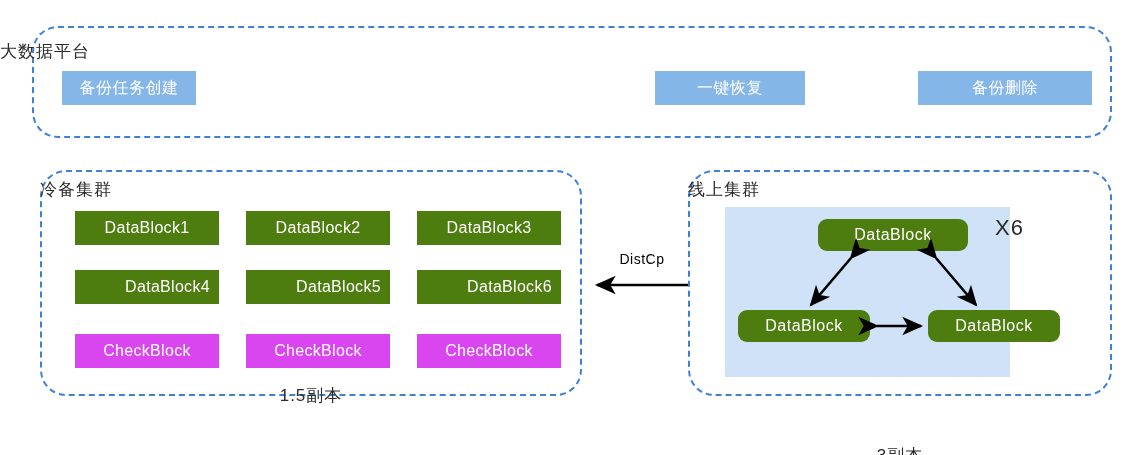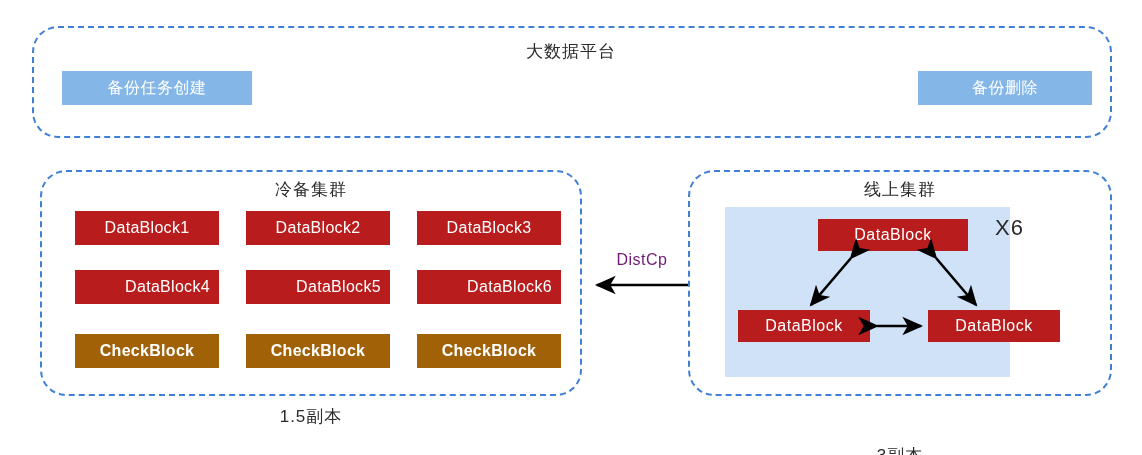--- a/index.html
+++ b/index.html
@@ -40,21 +40,21 @@
     width: 542px; height: 226px;
   }
   #online-box {
     left: 688px; top: 170px;
     width: 424px; height: 226px;
   }
 
   
   .section-title {
     position: absolute;
-    text-align: center;
+    text-align: left;
     font-size: 17px;
     color: #2b2b2b;
     letter-spacing: 1px;
     white-space: nowrap;
   }
   #platform-title { left: 0; top: 40px; width: 1142px; }
   #cold-title     { left: 40px; top: 178px; width: 542px; }
   #online-title   { left: 688px; top: 178px; width: 424px; }
 
   
@@ -62,27 +62,27 @@
     position: absolute;
     display: flex;
     align-items: center;
     justify-content: center;
     color: #ffffff;
     font-size: 16px;
     letter-spacing: 0.5px;
     box-sizing: border-box;
     white-space: nowrap;
   }
-  .chip.blue   { background: #b91c1c; }
-  .chip.orange { background: #a16207; font-weight: bold; }
+  .chip.blue   { background: #4d7c0f; }
+  .chip.orange { background: #d946ef; }
   .chip.mid    { background: #85b6e8; }
 
   
   .plat-btn { height: 34px; top: 71px; font-size: 16px; }
-  #btn-create  { left: 62px;  width: 190px; }
+  #btn-create  { left: 62px;  width: 134px; }
   #btn-monitor { left: 355px; width: 154px; }
   #btn-restore { left: 655px; width: 150px; }
   #btn-delete  { left: 918px; width: 174px; }
 
   
   .cold-chip {
     height: 34px;
     width: 144px;
     font-size: 16px;
     letter-spacing: 0.3px;
@@ -104,65 +104,67 @@
   #x6-label {
     position: absolute;
     left: 995px; top: 215px;
     font-size: 22px;
     color: #2b2b2b;
     letter-spacing: 1px;
   }
   .ol-chip {
     height: 32px;
     font-size: 16px;
+    border-radius: 9px;
   }
   #ol-top   { left: 818px; top: 219px; width: 150px; }
   #ol-left  { left: 738px; top: 310px; width: 132px; }
   #ol-right { left: 928px; top: 310px; width: 132px; }
 
   
   #arrow-layer {
     position: absolute;
     left: 0; top: 0;
     width: 1142px; height: 455px;
     pointer-events: none;
   }
 
   
   #distcp-label {
     position: absolute;
     left: 592px; top: 251px;
     width: 100px;
     text-align: center;
-    font-size: 16px;
-    color: #701a75;
+    font-size: 14px;
+    color: #000000;
     letter-spacing: 0.5px;
   }
 
   
   .caption {
     position: absolute;
     text-align: center;
     font-size: 17px;
     color: #2b2b2b;
     letter-spacing: 1px;
     white-space: nowrap;
   }
-  #caption-cold   { left: 40px;  top: 405px; width: 542px; }
+  #caption-cold   { left: 40px;  top: 384px; width: 542px; }
   #caption-online { left: 688px; top: 408px; width: 424px; margin-top: 36px; }
 </style>
 </head>
 <body>
 
 <div class="stage">
 
   <div class="dashed-box" id="platform-box"></div>
   <div class="section-title" id="platform-title">大数据平台</div>
 
   <div class="chip mid plat-btn" id="btn-create">备份任务创建</div>
+  <div class="chip mid plat-btn" id="btn-restore">一键恢复</div>
   <div class="chip mid plat-btn" id="btn-delete">备份删除</div>
 
   <div class="dashed-box" id="cold-box"></div>
   <div class="section-title" id="cold-title">冷备集群</div>
 
   <div class="chip blue cold-chip col-1 row-1">DataBlock1</div>
   <div class="chip blue cold-chip col-2 row-1">DataBlock2</div>
   <div class="chip blue cold-chip col-3 row-1">DataBlock3</div>
 
   <div class="chip blue cold-chip col-1 row-2">DataBlock4</div>

